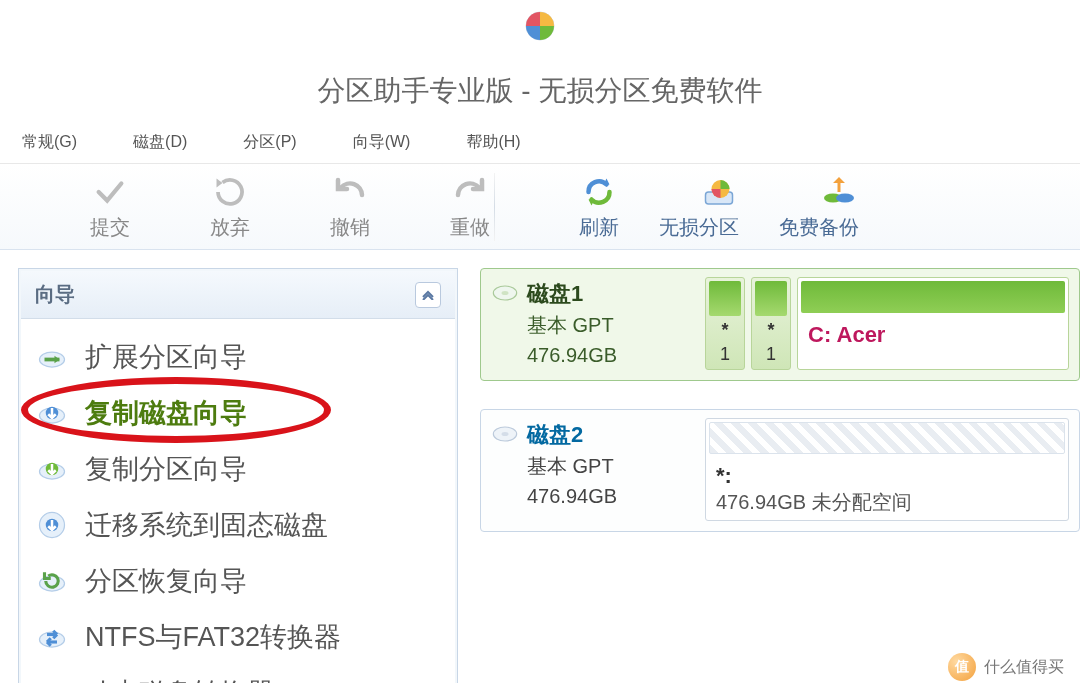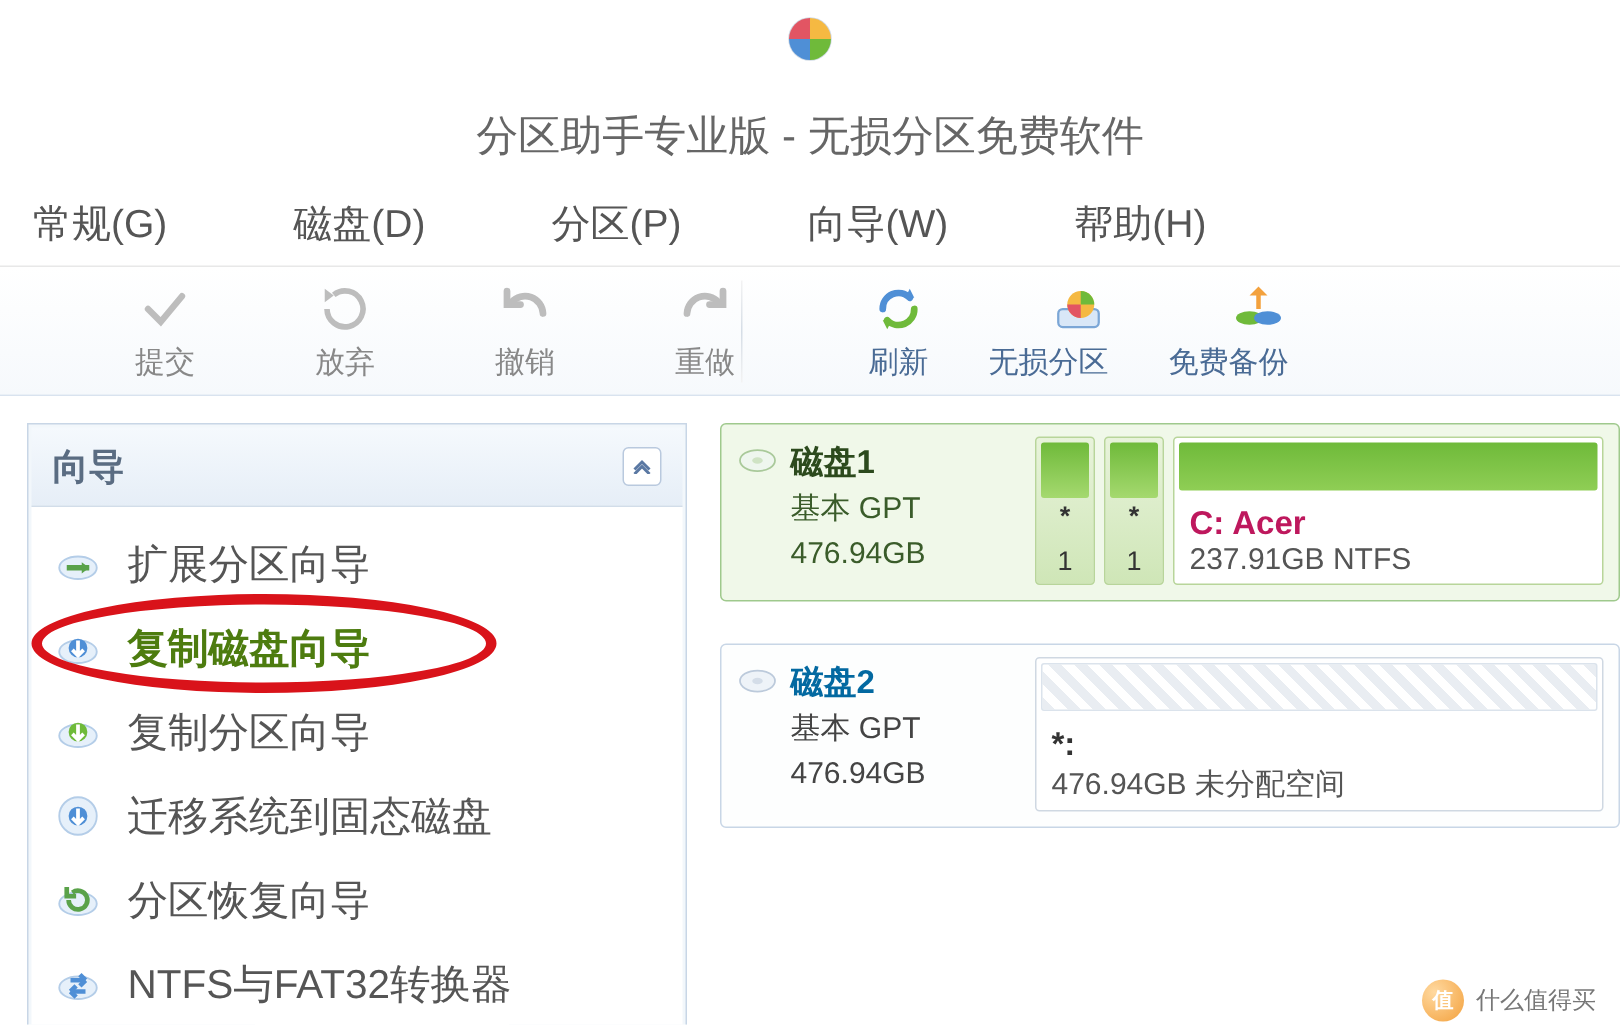--- a/index.html
+++ b/index.html
@@ -23,23 +23,23 @@
     font-size: 28px;
     color: #666;
     flex-direction: column;
   }
   .app-icon {
     width: 32px; height: 32px;
   }
   
   .menubar {
     display: flex;
-    gap: 84px;
+    gap: 56px;
     padding: 18px 22px 10px 22px;
-    font-size: 26px;
+    font-size: 16px;
     color: #555;
   }
   .menuitem { cursor: default; }
   
   .toolbar {
     display: flex;
     align-items: center;
     border-top: 1px solid #e8e8e8;
     border-bottom: 1px solid #d9e3ef;
     padding: 8px 10px 8px 10px;
@@ -76,21 +76,21 @@
     padding: 2px;
   }
   .panel-head {
     display: flex;
     align-items: center;
     justify-content: space-between;
     padding: 10px 14px;
     background: linear-gradient(#f5f9fd,#e6eef7);
     border-bottom: 1px solid #d2dde9;
     color: #5a6c82;
-    font-size: 24px;
+    font-size: 20px;
     font-weight: bold;
   }
   .collapse-btn {
     width: 26px; height: 26px;
     border: 1px solid #b9c9de;
     border-radius: 4px;
     background: #fff;
     display:flex; align-items:center; justify-content:center;
     font-size: 14px;
     color:#5a78a3;
@@ -121,21 +121,21 @@
     pointer-events:none;
   }
   
   .diskpanel { flex: 1; display:flex; flex-direction:column; gap:28px; padding-right:0; }
   .disk-card {
     border: 1px solid #c8d6e6;
     border-radius: 4px;
     padding: 8px 10px 10px 10px;
     display:flex;
     align-items:stretch;
-    gap: 9px;
+    gap: 24px;
     min-height: 110px;
     background:#fdfefe;
   }
   .disk-card.sel {
     border: 1px solid #9fc98d;
     background: #f0f8e9;
   }
   .disk-meta {
     display:flex;
     gap:8px;
@@ -424,21 +424,20 @@
           <span class="ast">*</span>
           <span class="num">1</span>
         </div>
         <div class="part-small">
           <span class="ast">*</span>
           <span class="num">1</span>
         </div>
         <div class="part-big">
           <div class="usedbar"></div>
           <span class="plabel">C: Acer</span>
-          <span class="psize">237.91GB NTFS</span>
         </div>
       </div>
     </div>
 
     <div class="disk-card">
       <div class="disk-meta">
         <span class="disk-ico"><svg width="28" height="28" viewBox="0 0 24 24">
               <ellipse cx="12" cy="12" rx="10" ry="6" fill="#eef3f8" stroke="#bccadb"></ellipse>
               <ellipse cx="12" cy="12" rx="3" ry="1.8" fill="#d4dde8"></ellipse>
             </svg></span>

